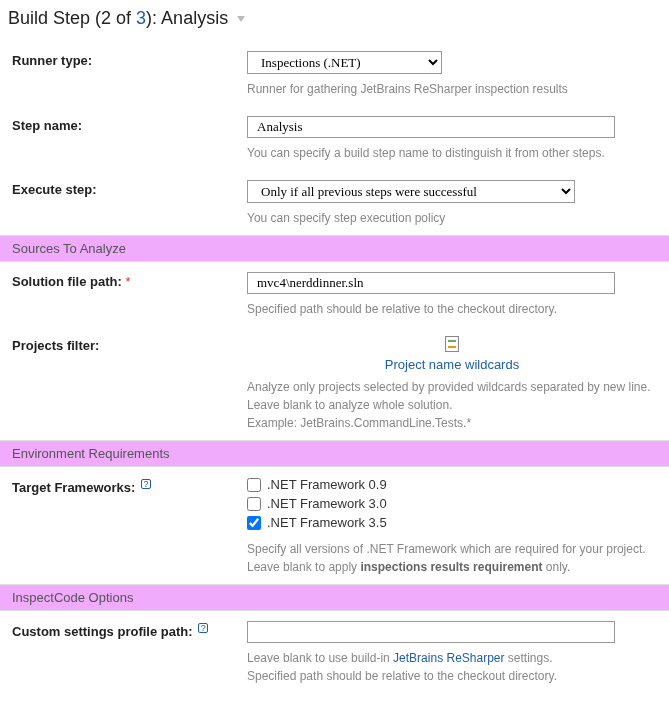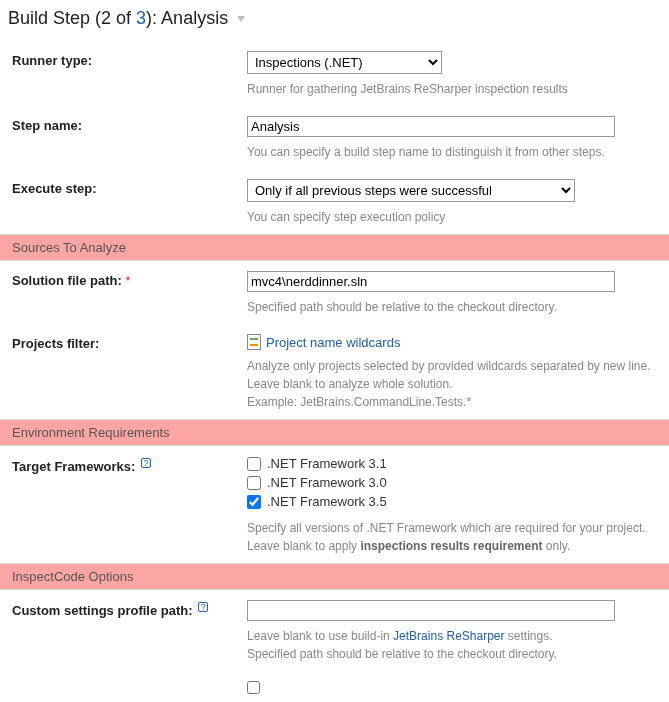--- a/index.html
+++ b/index.html
@@ -20,21 +20,21 @@
     .page-header .dropdown-arrow {
       display: inline-block;
       width: 0; height: 0;
       border-left: 4px solid transparent;
       border-right: 4px solid transparent;
       border-top: 6px solid #bbb;
       vertical-align: middle;
       margin-left: 4px;
     }
     .section-header {
-      background: #fca5a5;
+      background: #f0abfc;
       border-top: 1px solid #ddd;
       border-bottom: 1px solid #ddd;
       color: #555;
       font-size: 13px;
       padding: 5px 12px;
     }
     .form-row {
       display: flex;
       align-items: flex-start;
       padding: 10px 12px 4px 12px;
@@ -62,31 +62,31 @@
     }
     .form-field { flex: 1; }
     .hint {
       color: #888;
       font-size: 12px;
       padding: 2px 12px 8px 247px;
       line-height: 1.5;
     }
     .hint .bold { font-weight: bold; color: #666;}
     select, input[type="text"] {
-      font-family: Liberation Sans, sans-serif;
+      font-family: Liberation Serif, serif;
       font-size: 13px;
-      padding: 2px 3px;
+      padding: 2px 9px;
       border: 1px solid #999;
       background: #fff;
     }
     select.runner { width: 195px; }
     select.exec { width: 328px; }
     input.wide { width: 368px; }
     .link { color: #2160a8; text-decoration: none; }
-    .wildcard-line { display: flex; align-items: center; gap: 5px;}
+    .wildcard-line { display: flex; align-items: center; gap: 5px; flex-direction: column;}
     .doc-icon {
       display:inline-block;
       width:14px;height:16px;
       border:1px solid #888;
       position:relative;
       background:#fff;
     }
     .doc-icon::before{
       content:"";position:absolute;left:2px;right:2px;top:3px;height:2px;background:#6a6;
     }
@@ -164,21 +164,21 @@
 
 <div class="section-header">Environment Requirements</div>
 
 <div class="form-row">
   <div class="form-label">
     <span>Target Frameworks: </span><span class="help-badge">?</span>
   </div>
   <div class="form-field" id="fw-list">
       <div class="cb-row">
         <input type="checkbox" style="">
-        <span>.NET Framework 3.1</span>
+        <span>.NET Framework 0.9</span>
       </div>
       <div class="cb-row">
         <input type="checkbox" style="">
         <span>.NET Framework 3.0</span>
       </div>
       <div class="cb-row">
         <input type="checkbox" checked="" style="">
         <span>.NET Framework 3.5</span>
       </div>
     </div>

